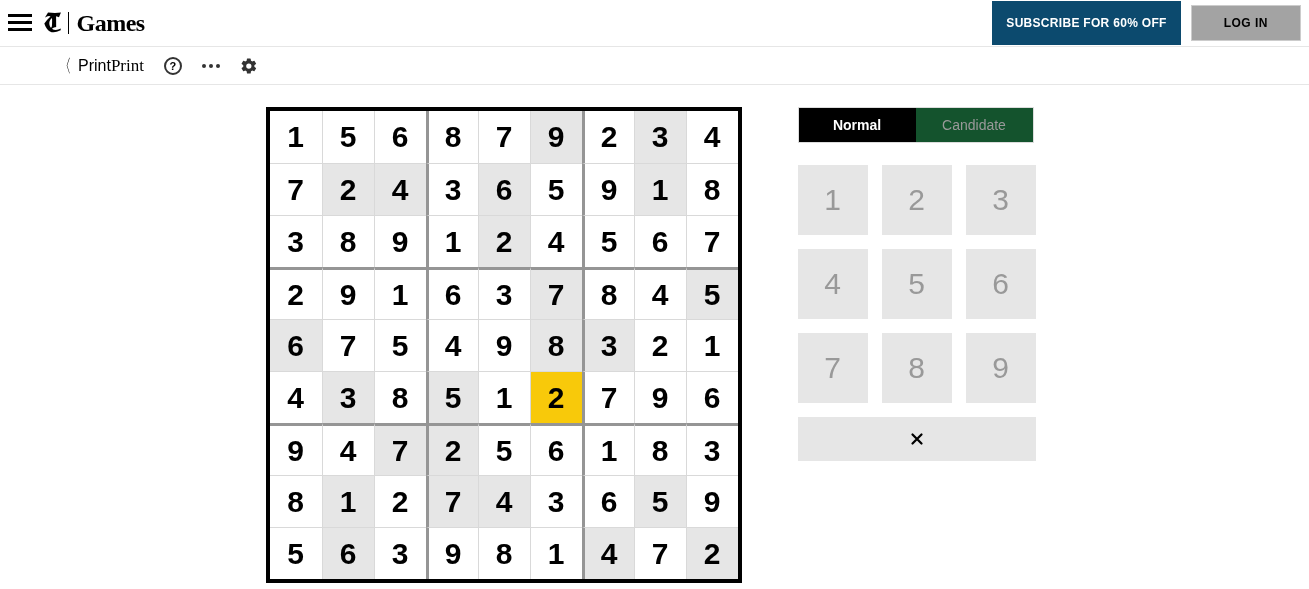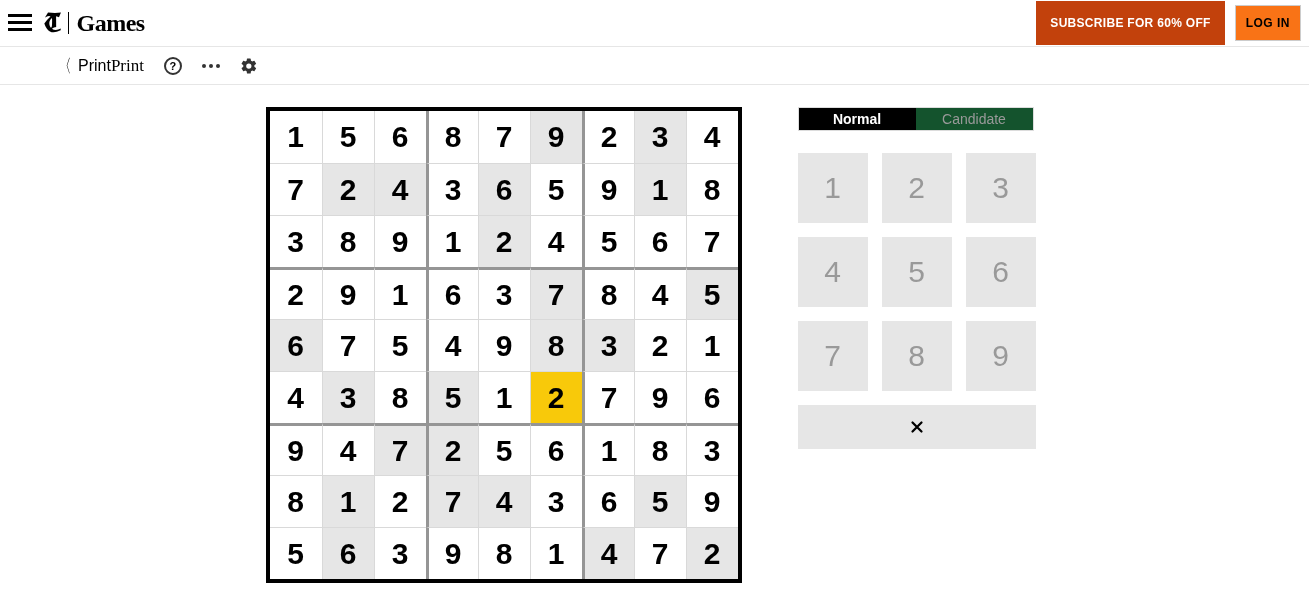--- a/index.html
+++ b/index.html
@@ -7,22 +7,22 @@
 
   
   .topnav { height: 47px; display: flex; align-items: center; padding: 0 8px; border-bottom: 1px solid #e6e6e6; }
   .hamburger { width: 24px; height: 18px; position: relative; margin-right: 12px; cursor: pointer; }
   .hamburger span { position: absolute; left: 0; right: 0; height: 3px; background: #000; }
   .hamburger span:nth-child(1){top:0} .hamburger span:nth-child(2){top:7px} .hamburger span:nth-child(3){top:14px}
   .logo { display:flex; align-items:center; gap:6px; font-weight: 900; font-size: 24px; letter-spacing: -.5px; }
   .logo-t { font-family: 'UnifrakturCook', 'Old English Text MT', serif; font-weight:900; font-size:26px; }
   .logo-sep { width:1px; height:22px; background:#000; display:inline-block; margin:0 2px;}
   .nav-spacer { flex:1; }
-  .subscribe-btn { background:#c2410c; color:#fff; font-family: Helvetica, Arial, sans-serif; font-weight:700; font-size:12px; letter-spacing:.3px; padding: 0 14px; height:44px; border:none; cursor:pointer; margin-right:10px;}
-  .login-btn { background:#f97316; color:#000; font-family: Helvetica, Arial, sans-serif; font-weight:700; font-size:12px; letter-spacing:.5px; padding: 0 10px; height:36px; border:1px solid #ccc; cursor:pointer; }
+  .subscribe-btn { background:#0c4a6e; color:#fff; font-family: Helvetica, Arial, sans-serif; font-weight:700; font-size:12px; letter-spacing:.3px; padding: 0 14px; height:44px; border:none; cursor:pointer; margin-right:10px;}
+  .login-btn { background:#a3a3a3; color:#000; font-family: Helvetica, Arial, sans-serif; font-weight:700; font-size:12px; letter-spacing:.5px; padding: 0 32px; height:36px; border:1px solid #ccc; cursor:pointer; }
 
   
   .secbar { height: 38px; border-bottom:1px solid #e6e6e6; display:flex; align-items:center; padding: 0 20px 0 56px; font-family: Helvetica, Arial, sans-serif;}
   .back { display:flex; align-items:center; gap:4px; font-size:16px; color:#000; cursor:pointer;}
   .back-chev { font-size:18px; line-height:1; display:inline-block; transform: scaleX(.7);}
   .sec-center { flex:1; display:flex; justify-content:center; gap:46px; font-size:17px; color:#333; font-family: Georgia, serif;}
   .sec-right { display:flex; align-items:center; gap:20px; font-size:17px; font-family: Georgia, serif; }
   .ic-btn { width:18px; height:18px; display:flex; align-items:center; justify-content:center; cursor:pointer; }
   .ic-help { width:18px;height:18px;border:2px solid #333;border-radius:50%;font-size:11px;font-weight:700;display:flex;align-items:center;justify-content:center;font-family:Helvetica,Arial,sans-serif;}
   .ic-more { display:flex; gap:3px; }
@@ -38,21 +38,21 @@
   .cell.gray { background:#e6e6e6; }
   .cell.sel { background:#f8c90a; }
   
   .cell[data-col="0"]{border-left:none;}
   .cell[data-row="0"]{border-top:none;}
   .cell[data-col="3"],.cell[data-col="6"]{border-left:3px solid #959595;}
   .cell[data-row="3"],.cell[data-row="6"]{border-top:3px solid #959595;}
 
   
   .panel { width:246px; font-family: Helvetica, Arial, sans-serif; }
-  .tabs { display:flex; height:24px; width:236px; margin-bottom:22px; border:1px solid #dcdcdc;}
+  .tabs { display:flex; height:36px; width:236px; margin-bottom:22px; border:1px solid #dcdcdc;}
   .tab { flex:1; display:flex; align-items:center; justify-content:center; font-size:14px; cursor:pointer; color:#999; background:#14532d;}
   .tab.active { background:#000; color:#fff; font-weight:600;}
   .numpad { display:grid; grid-template-columns: repeat(3, 70px); grid-template-rows: repeat(3, 70px); gap:14px; margin-bottom:14px;}
   .numkey { background:#e6e6e6; border:none; font-size:30px; color:#999; font-family: Helvetica, Arial, sans-serif; cursor:pointer; display:flex;align-items:center;justify-content:center;}
   .erase { width:238px; height:44px; background:#e6e6e6; border:none; cursor:pointer; display:flex;align-items:center;justify-content:center; margin-bottom:14px;}
   .erase svg{width:18px;height:18px;}
   .auto { display:flex; align-items:center; gap:6px; font-size:15px; color:#333; }
   .auto input { width:14px; height:14px; }
 </style>
 </head>

